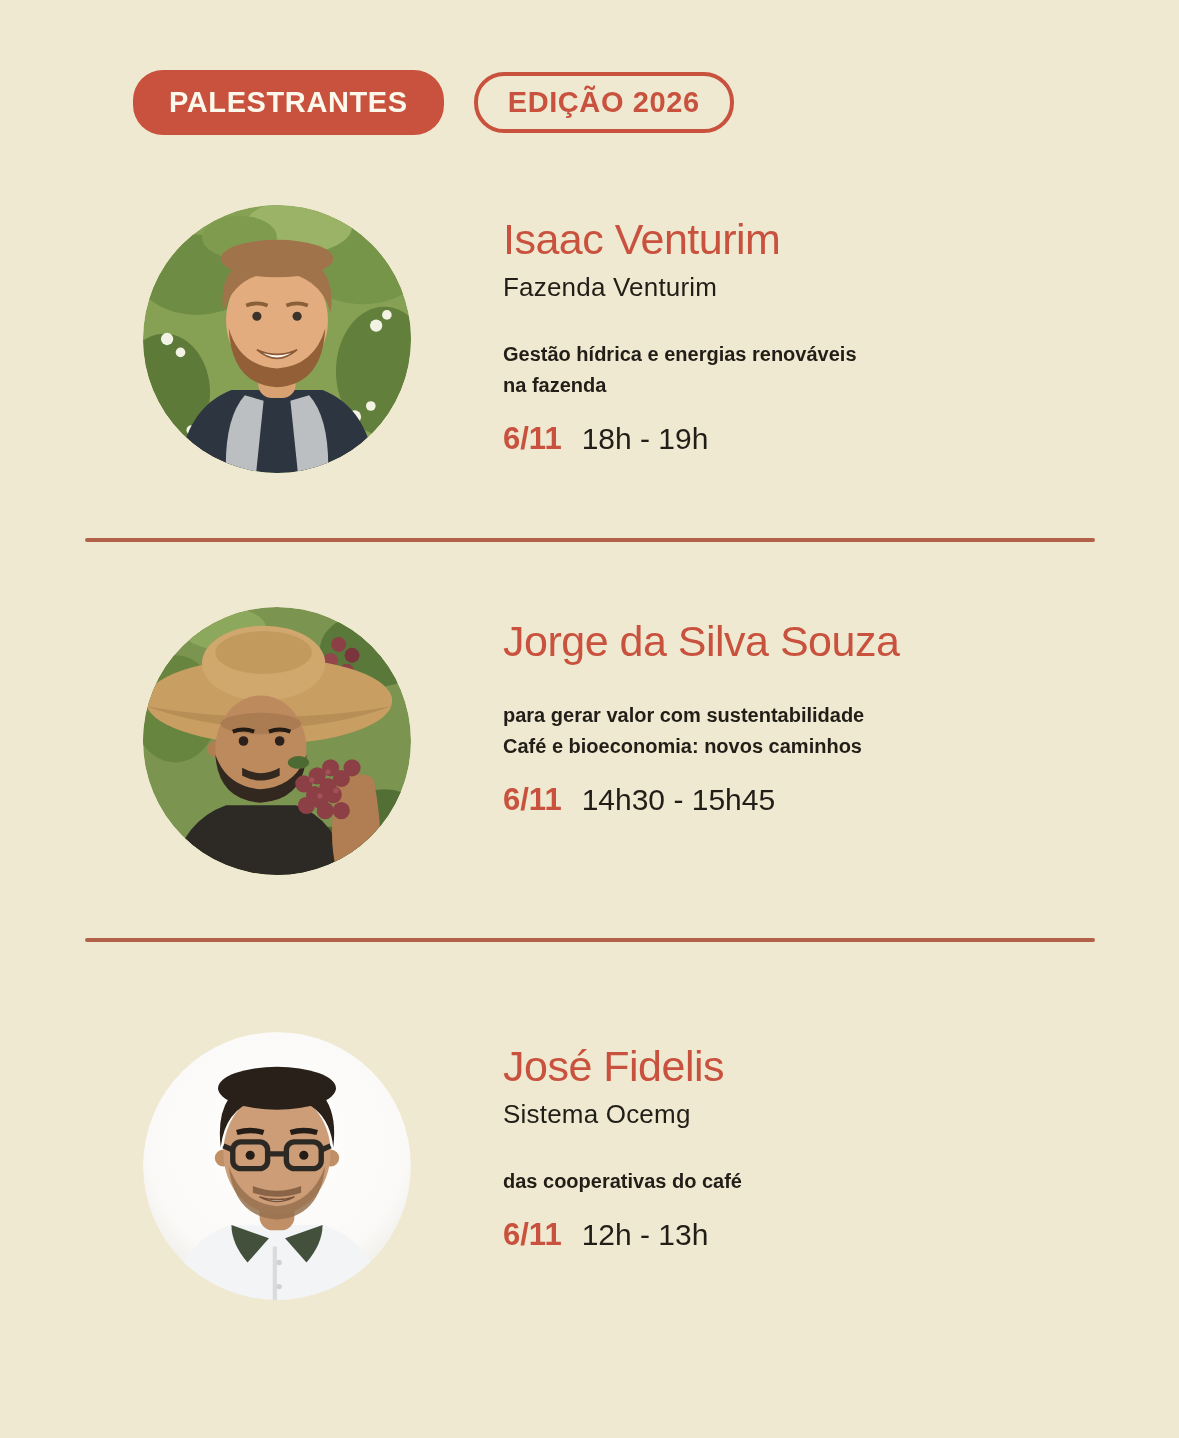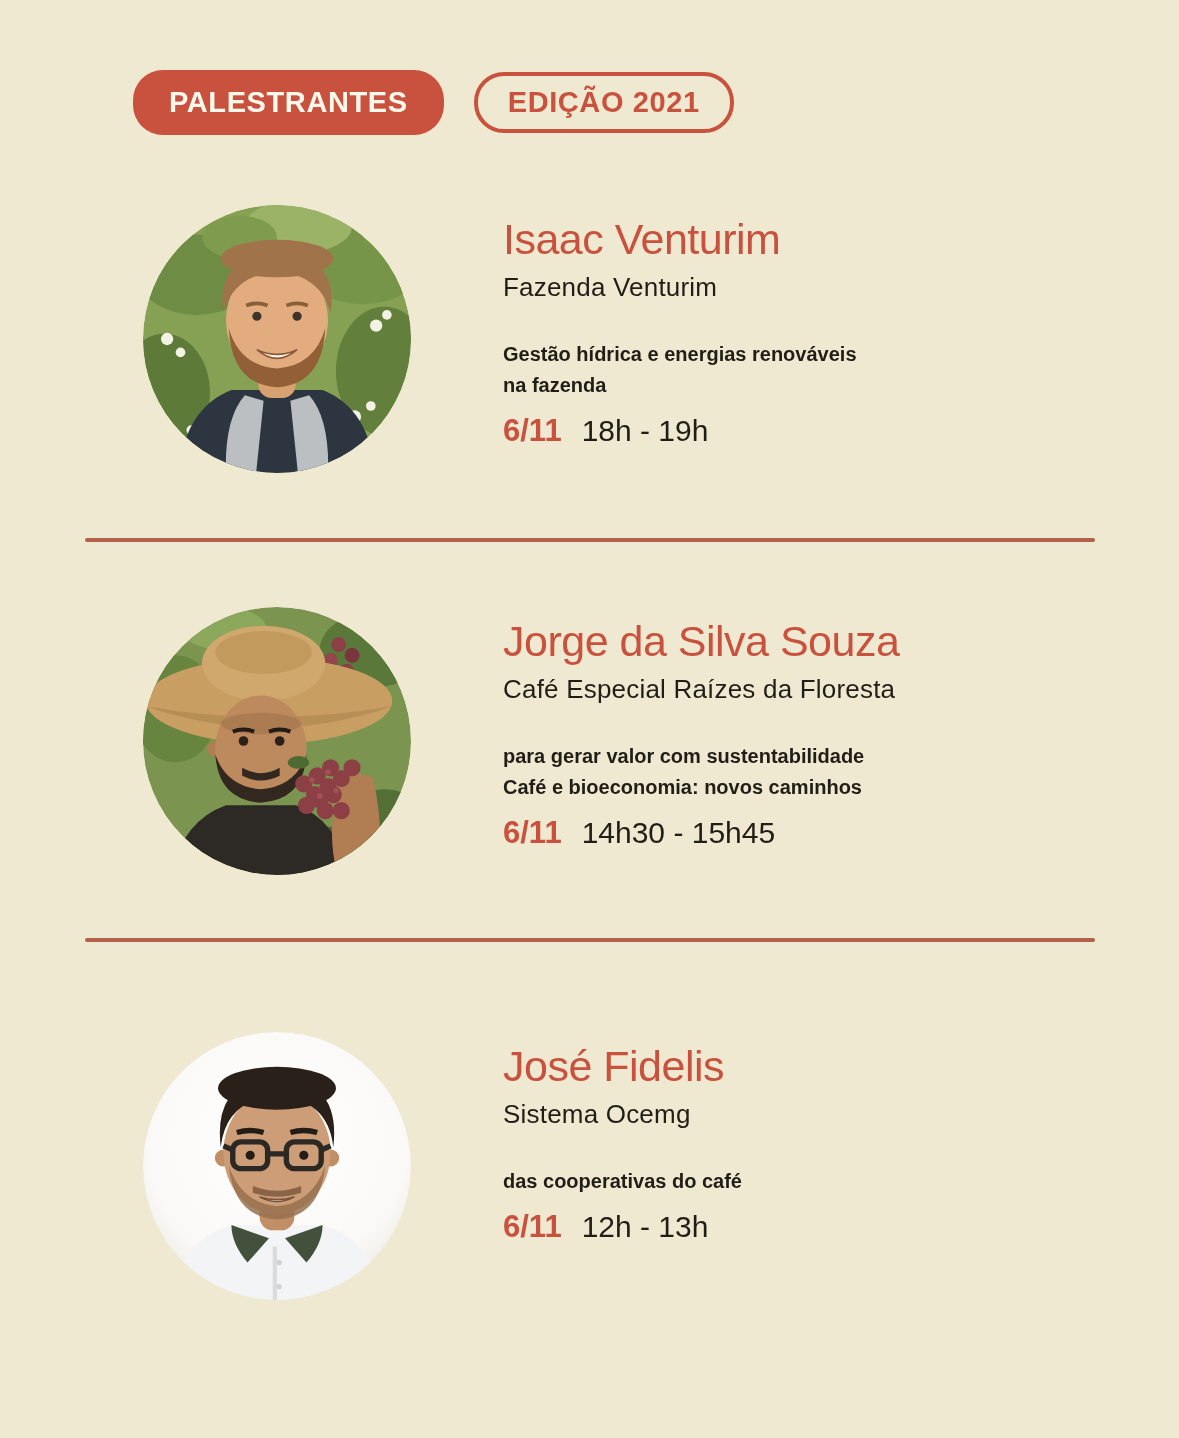--- a/index.html
+++ b/index.html
@@ -26,40 +26,40 @@
   .speaker-1{top:205px}
   .speaker-2{top:607px}
   .speaker-3{top:1032px}
   .photo{width:268px;height:268px;flex:0 0 268px;border-radius:50%;overflow:hidden}
   .photo svg{display:block;width:100%;height:100%}
   .info{margin-left:92px;padding-top:12px;width:630px}
   .name{margin:0 0 10px;font-size:43px;line-height:1.05;font-weight:400;color:var(--accent);letter-spacing:-.5px}
   .org{font-size:26px;color:var(--ink);letter-spacing:.2px}
   .talk{margin-top:36px;font-size:20px;font-weight:700;color:var(--ink);line-height:1.55}
   .talk-line{display:block}
-  .schedule{margin-top:12px;display:flex;align-items:baseline;gap:20px}
+  .schedule{margin-top:20px;display:flex;align-items:baseline;gap:20px}
   .date{font-size:31px;font-weight:700;color:var(--accent)}
   .time{font-size:30px;color:var(--ink)}
 
   
   .divider{position:absolute;left:85px;width:1010px;height:4px;border-radius:2px;background:var(--divider)}
   .divider-1{top:538px}
   .divider-2{top:938px}
 </style>
 </head>
 <body>
 
 <div class="page">
 
   <header class="badges">
     <div class="badge badge-solid">
       <span>PALESTRANTES</span>
     </div>
     <div class="badge badge-outline">
-      <span>EDIÇÃO 2021</span>
+      <span>EDIÇÃO 2026</span>
     </div>
   </header>
 
   <section class="speaker speaker-1">
     <div class="photo">
       <svg viewBox="0 0 100 100" aria-hidden="true">
         <defs>
             <clipPath id="clip-s1">
               <circle cx="50" cy="50" r="50"></circle>
             </clipPath>
@@ -163,21 +163,20 @@
           </g>
           <circle cx="63" cy="64.5" r="1" fill="#a35058"></circle>
             <circle cx="69" cy="61.5" r="1" fill="#a35058"></circle>
           <circle cx="66" cy="70.5" r="1" fill="#a35058"></circle>
             <circle cx="72" cy="68.5" r="1" fill="#a35058"></circle>
         </g>
       </svg>
     </div>
     <div class="info">
       <h2 class="name">Jorge da Silva Souza</h2>
-      <div class="org">Café Especial Raízes da Floresta</div>
       <div class="talk">
         <span class="talk-line">para gerar valor com sustentabilidade</span>
         <span class="talk-line">Café e bioeconomia: novos caminhos</span>
       </div>
       <div class="schedule">
         <span class="date">6/11</span>
         <span class="time">14h30 - 15h45</span>
       </div>
     </div>
   </section>

